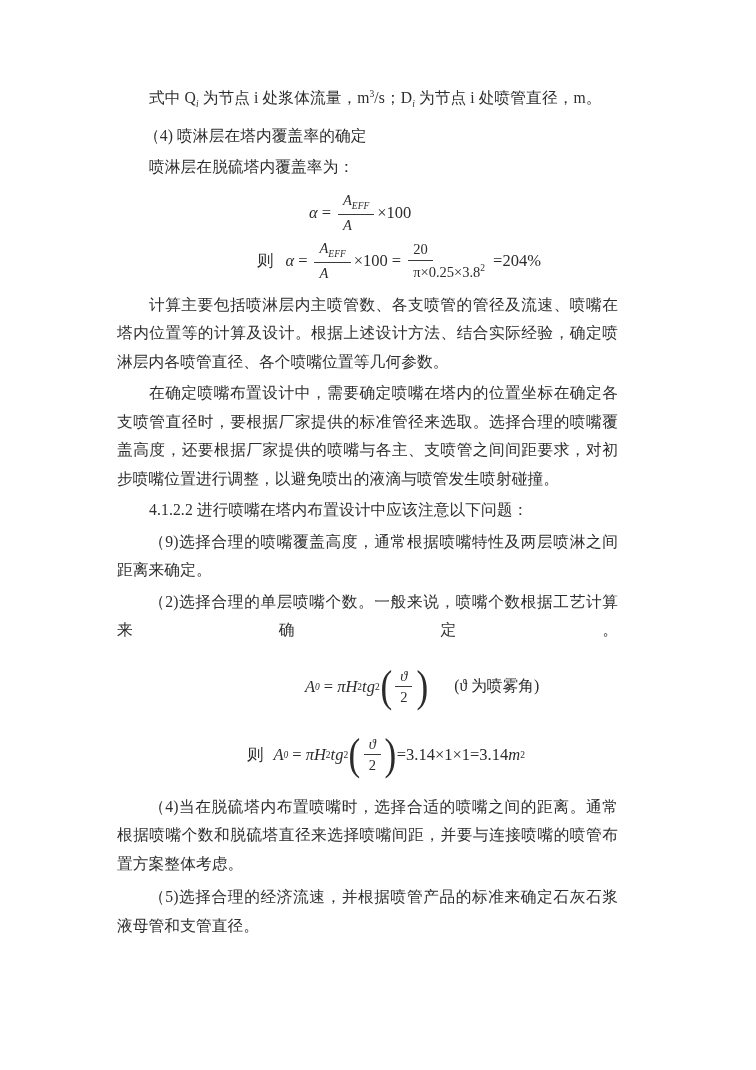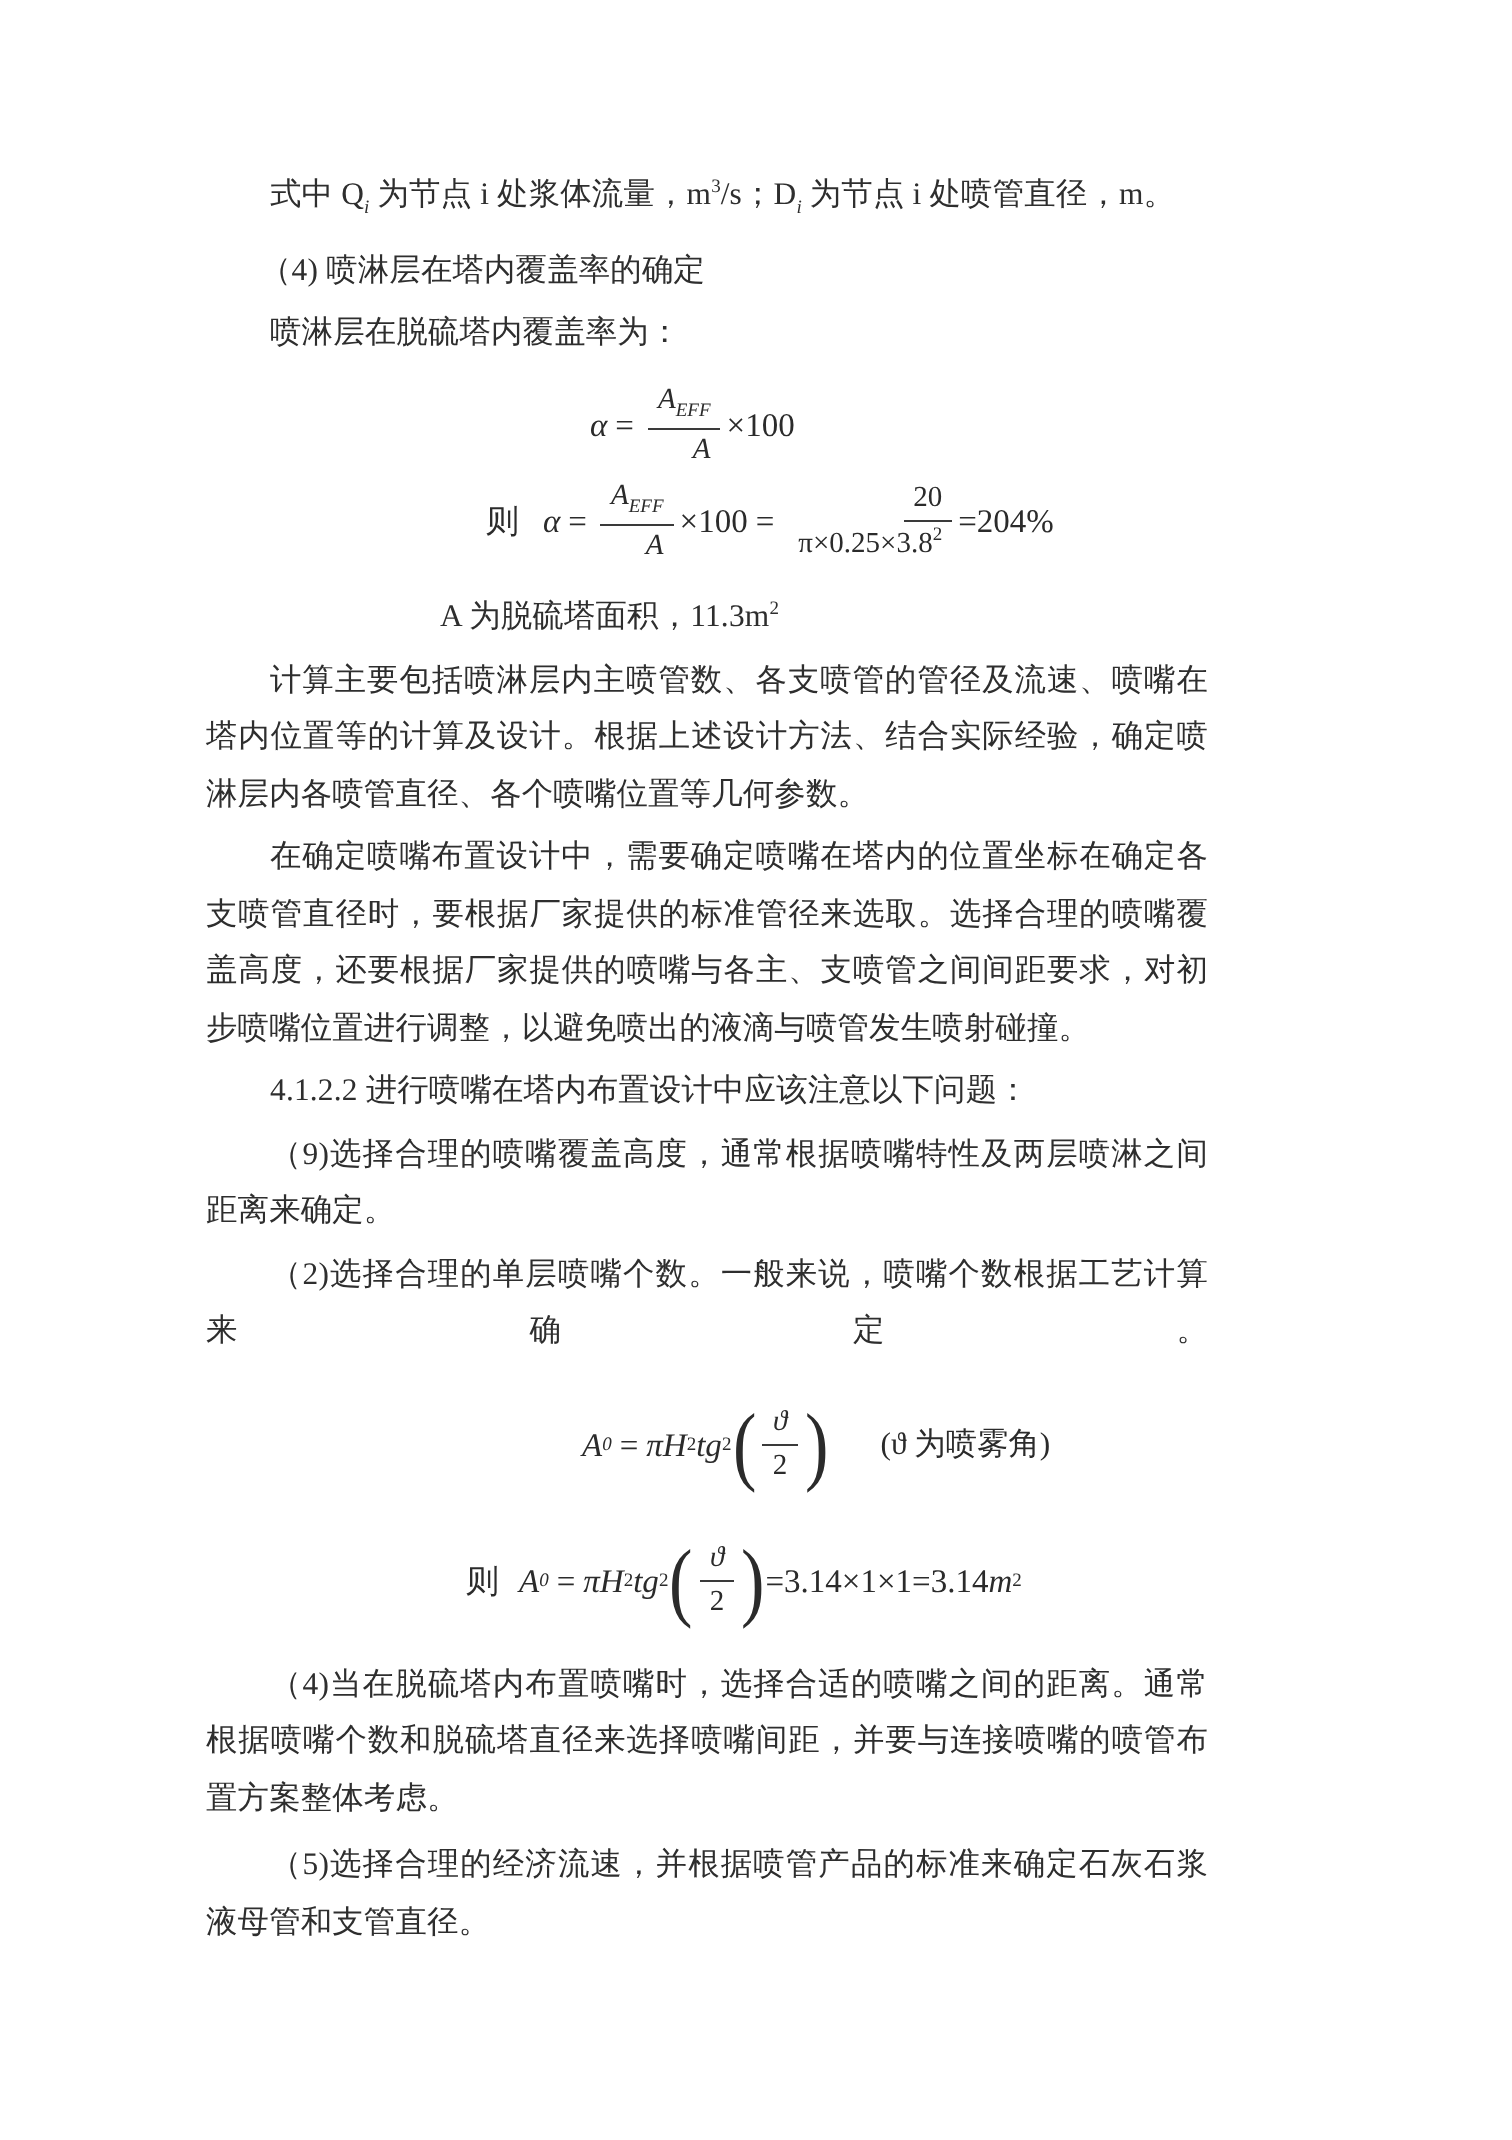--- a/index.html
+++ b/index.html
@@ -7,20 +7,21 @@
     width:756px;height:1070px;
     background:#ffffff;
     overflow:hidden;
     font-family:"Liberation Serif","DejaVu Serif",serif;
     color:#2e2e2e;
   }
   .page{
     box-sizing:border-box;
     width:706px;height:1070px;
     padding:80px 102px 0 103px;
+    margin-left:14px;
   }
   p{
     margin:0;
     font-size:15.7px;
     line-height:28.5px;
     text-align:justify;
     letter-spacing:0.1px;
   }
   .indent{text-indent:32px;}
   .gap{margin-top:3px;}
@@ -34,21 +35,21 @@
     align-items:center;
     font-size:16.5px;
     color:#2b2b2b;
     white-space:nowrap;
   }
   .formula .sym{font-style:italic;}
   .formula .op{margin:0 4px;font-style:normal;}
   .f-frac{
     display:inline-flex;
     flex-direction:column;
-    align-items:flex-end;
+    align-items:flex-start;
     font-size:14.5px;
     line-height:1.3;
     margin:0 3px;
     text-align:center;
   }
   .f-frac .fn{border-bottom:1.2px solid #3a3a3a;padding:0 5px 1px;display:block;}
   .f-frac .fd{padding:1px 5px 0;display:block;}
   .bp{
     font-size:44px;
     line-height:40px;
@@ -96,21 +97,20 @@
     <span>×100</span>
     <span class="op">=</span>
     <span class="f-frac">
       <span class="fn">20</span>
       <span class="fd"><span>π×0.25×3.8</span><sup class="sm">2</sup></span>
     </span>
     <span>=204%</span>
   </div>
 
 
-  <p class="where2"><span>A</span><span> 为脱硫塔面积，11.3m</span><sup class="sm">2</sup></p>
 
   <p class="indent gap">计算主要包括喷淋层内主喷管数、各支喷管的管径及流速、喷嘴在塔内位置等的计算及设计。根据上述设计方法、结合实际经验，确定喷淋层内各喷管直径、各个喷嘴位置等几何参数。</p>
   <p class="indent gap">在确定喷嘴布置设计中，需要确定喷嘴在塔内的位置坐标在确定各支喷管直径时，要根据厂家提供的标准管径来选取。选择合理的喷嘴覆盖高度，还要根据厂家提供的喷嘴与各主、支喷管之间间距要求，对初步喷嘴位置进行调整，以避免喷出的液滴与喷管发生喷射碰撞。</p>
 
   <p class="indent gap">4.1.2.2 进行喷嘴在塔内布置设计中应该注意以下问题：</p>
 
   <p class="indent gap">（9)选择合理的喷嘴覆盖高度，通常根据喷嘴特性及两层喷淋之间距离来确定。</p>
   <p class="indent gap stretch">（2)选择合理的单层喷嘴个数。一般来说，喷嘴个数根据工艺计算来确定。</p>
 
   <div class="formula f3">

